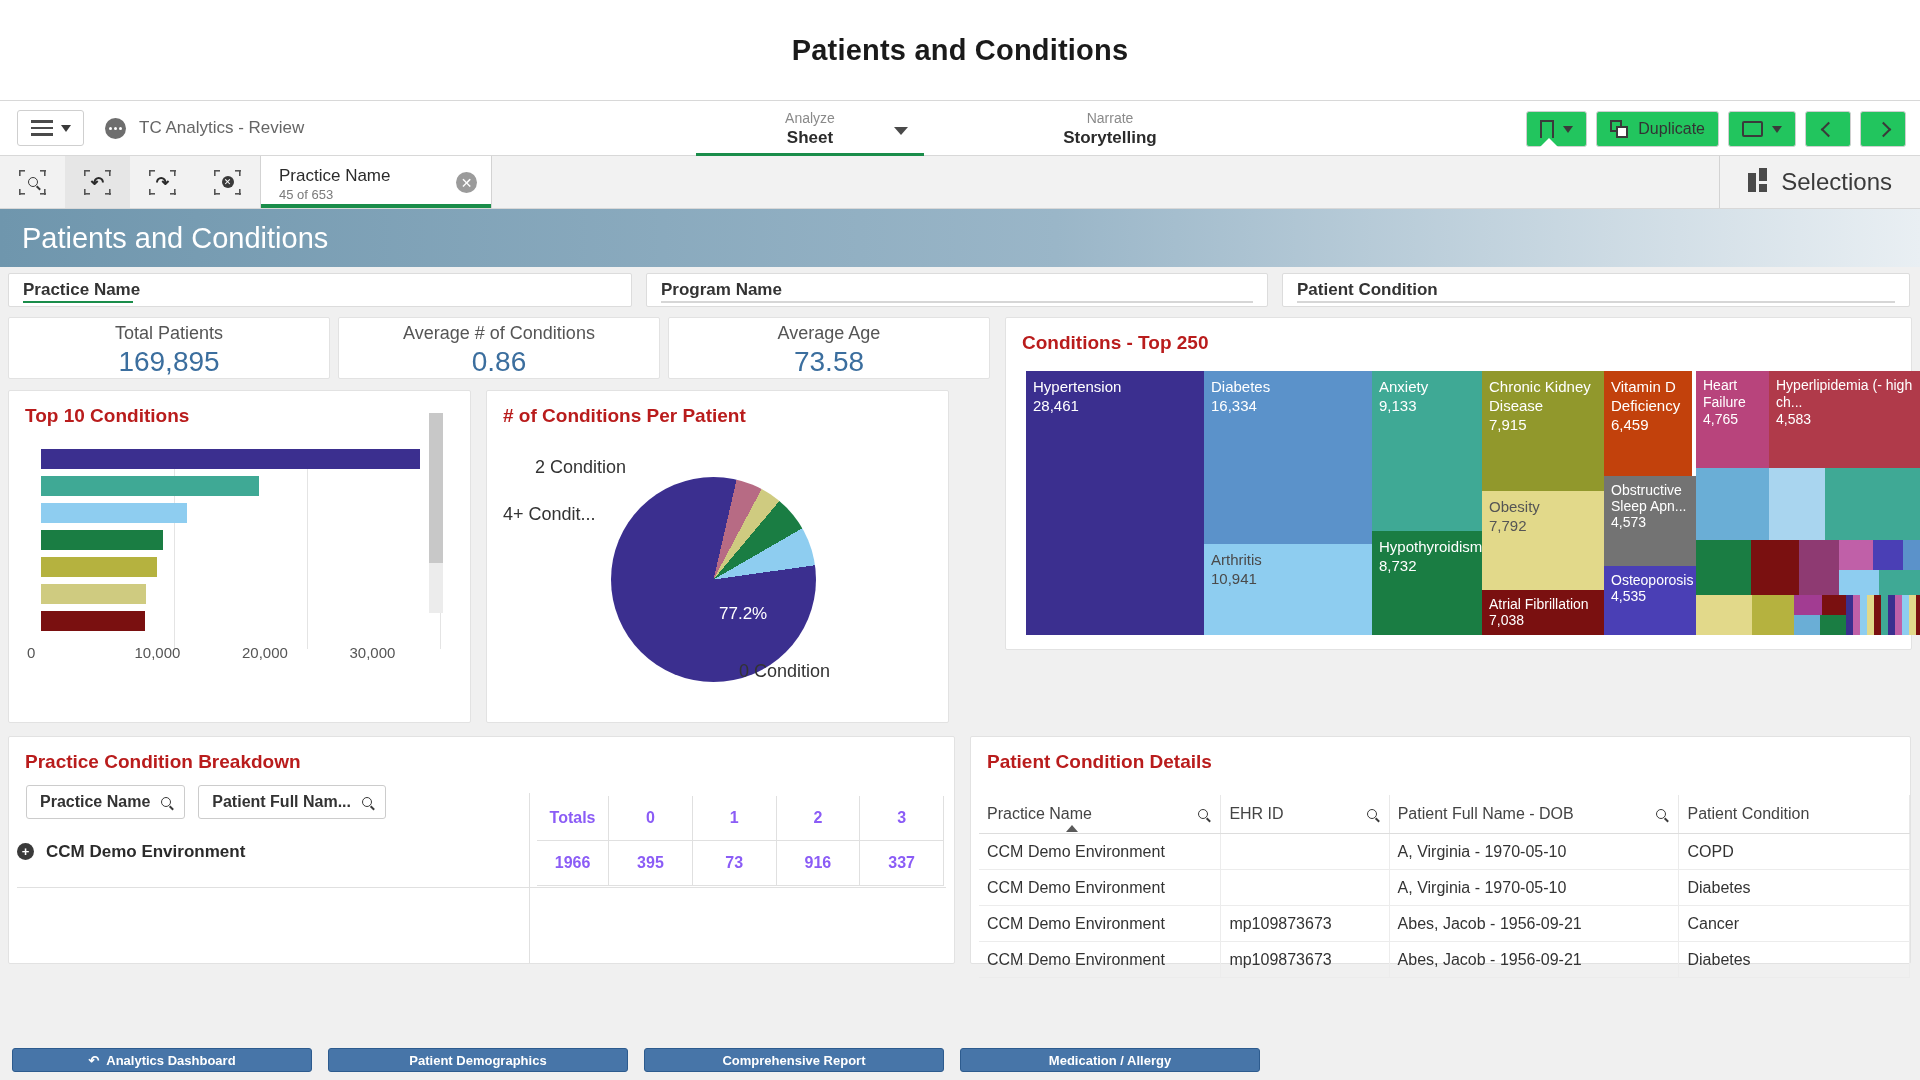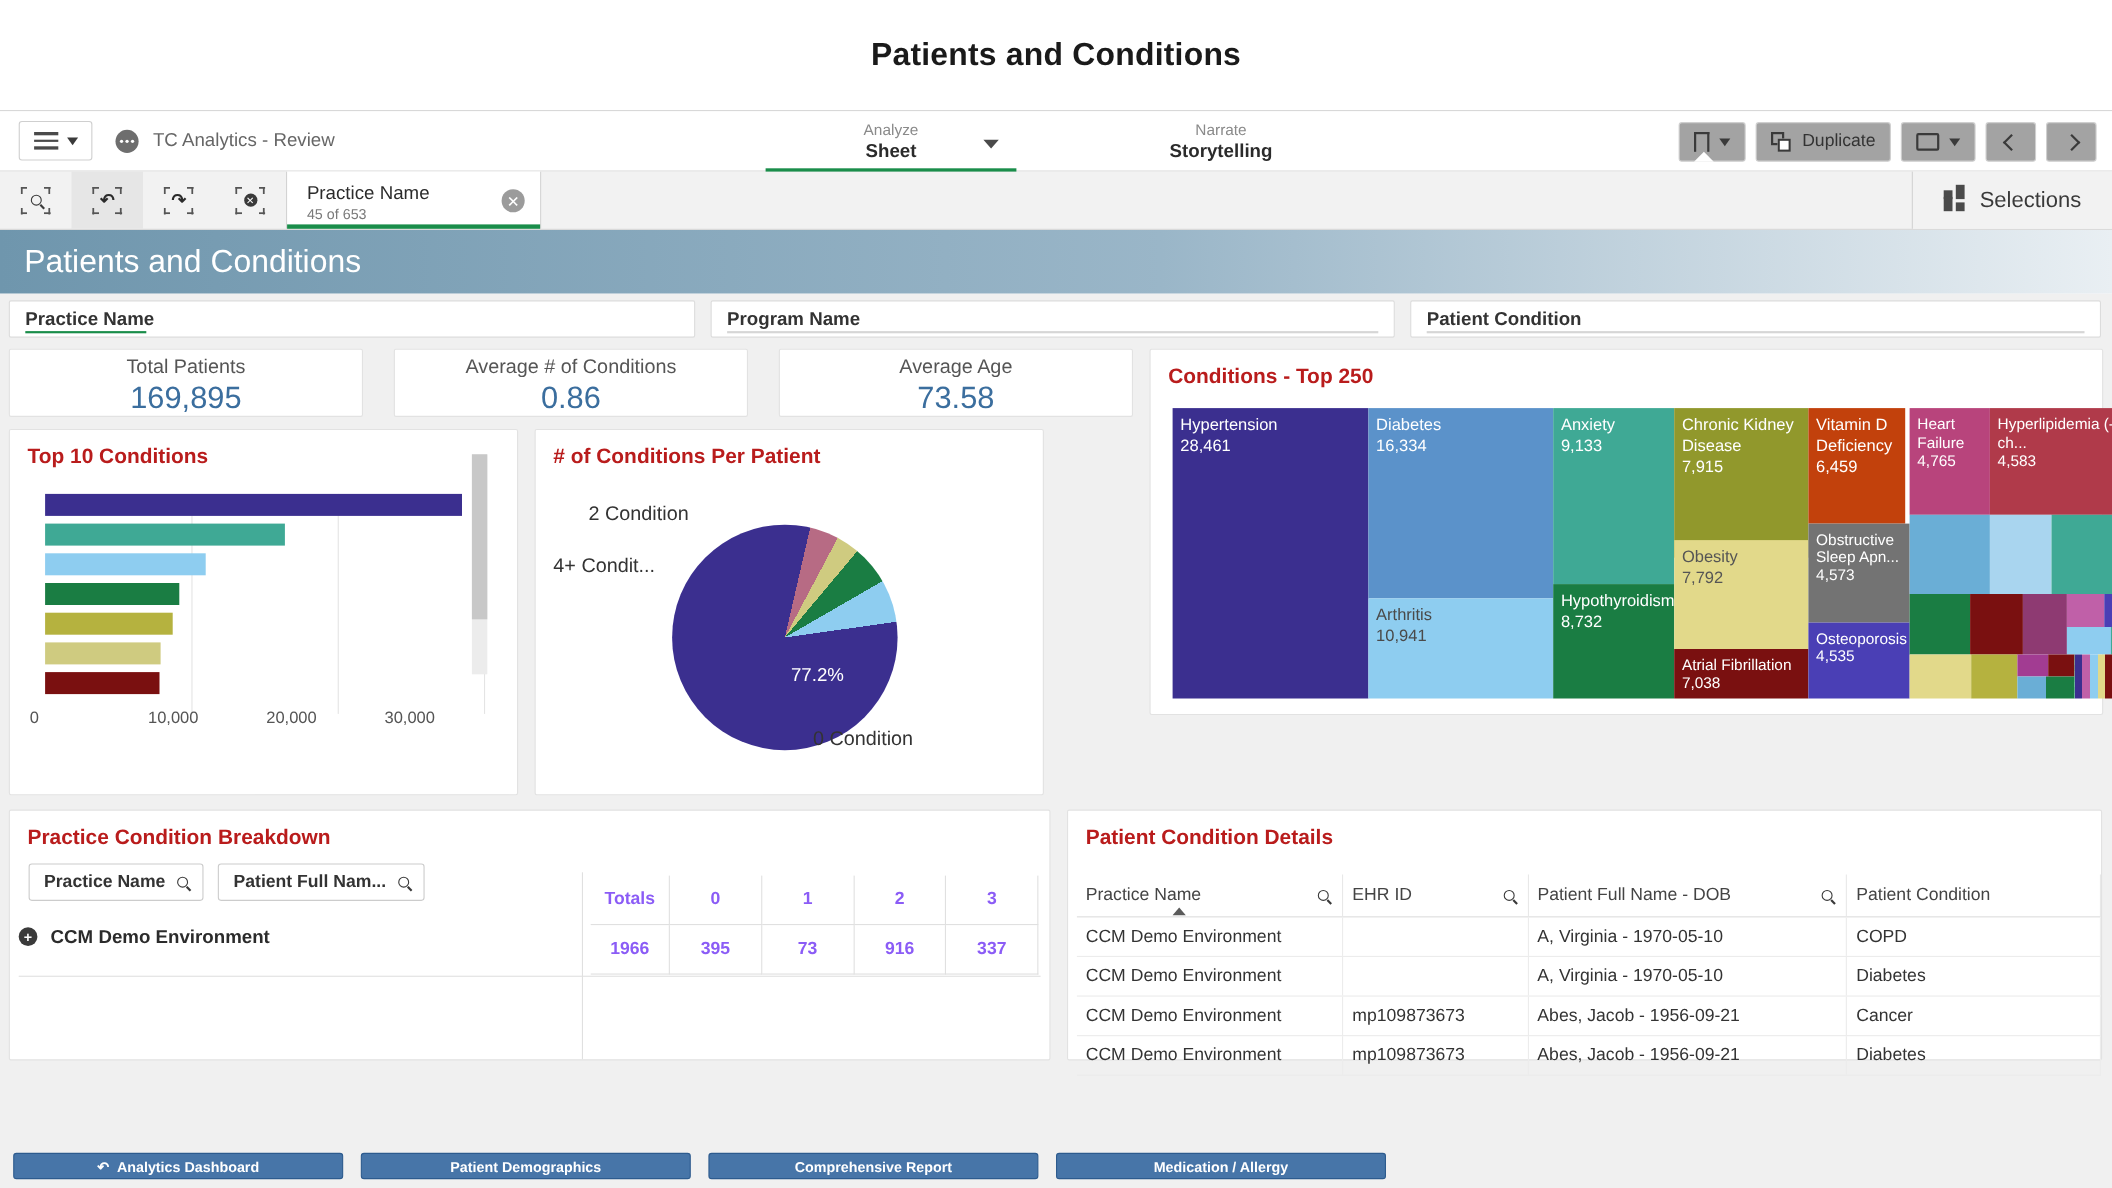--- a/index.html
+++ b/index.html
@@ -55,21 +55,21 @@
     height: 4px; background: #1a8d4a;
   }
   .nav-chev {
     position: absolute; right: 52px; top: 26px; width: 0; height: 0;
     border-left: 7px solid transparent; border-right: 7px solid transparent;
     border-top: 8px solid #4a4a4a;
   }
 
   .nav-right { position: absolute; right: 14px; top: 10px; display: flex; gap: 9px; }
   .nav-btn {
-    height: 36px; border: 1px solid #cfcfcf; border-radius: 3px; background: #a3a3a3;
+    height: 36px; border: 1px solid #cfcfcf; border-radius: 3px; background: #22c55e;
     display: flex; align-items: center; justify-content: center; gap: 9px;
     padding: 0 13px; cursor: pointer; font-size: 16px; color: #333;
   }
   .nav-btn.sq { width: 46px; padding: 0; }
 
   
   .ico-bookmark {
     width: 14px; height: 18px; border: 2px solid #3a3a3a; border-bottom: none;
     position: relative;
   }
@@ -147,21 +147,21 @@
     border-radius: 50%; background: #9b9b9b; color: #fff; font-size: 14px;
     display: flex; align-items: center; justify-content: center;
   }
   .selections-right {
     margin-left: auto; display: flex; align-items: center; gap: 14px;
     padding: 0 28px; border-left: 1px solid #d3d3d3; background: #f2f2f2;
   }
   .grid-ico { display: grid; grid-template-columns: repeat(2,8px); gap: 3px; }
   .grid-ico i { display: block; width: 8px; height: 8px; background: #4a4a4a; }
   .grid-ico i.s { height: 13px; margin-top: -5px; }
-  .selections-label { font-size: 20px; color: #3a3a3a; }
+  .selections-label { font-size: 24px; color: #3a3a3a; }
 
   
   .sheet-banner {
     height: 58px; background: linear-gradient(90deg, #6f96ad 0%, #9ab6c8 55%, #e9eff3 100%);
     display: flex; align-items: center; padding-left: 22px;
   }
   .sheet-banner h1 { font-size: 29px; font-weight: normal; color: #fff; }
 
   
   .body { background: #f0f0f0; padding: 6px 8px 0 8px; height: 794px; }
@@ -172,21 +172,21 @@
     display: flex; align-items: center; padding-left: 14px; position: relative; cursor: pointer;
   }
   .filter-box .lbl { font-size: 17px; font-weight: bold; color: #333; }
   .filter-box::after {
     content: ""; position: absolute; left: 14px; right: 14px; bottom: 3px;
     height: 2px; background: #d6d6d6;
   }
   .filter-box.sel::after { background: #1a8d4a; width: 110px; right: auto; }
   .f1 { width: 624px; } .f2 { width: 622px; } .f3 { width: 628px; }
 
-  .kpi-row { display: flex; gap: 28px; }
+  .kpi-row { display: flex; gap: 8px; }
   .kpi {
     width: 322px; height: 62px; background: #fff; border: 1px solid #e2e2e2;
     border-radius: 2px; display: flex; flex-direction: column; align-items: center;
     justify-content: center; padding-top: 3px;
   }
   .kpi .k-label { font-size: 18px; color: #555; line-height: 23px; }
   .kpi .k-value { font-size: 28px; color: #3b6e9e; line-height: 33px; }
 
   .mid-row { display: flex; gap: 15px; margin-top: 11px; }
   .panel {

